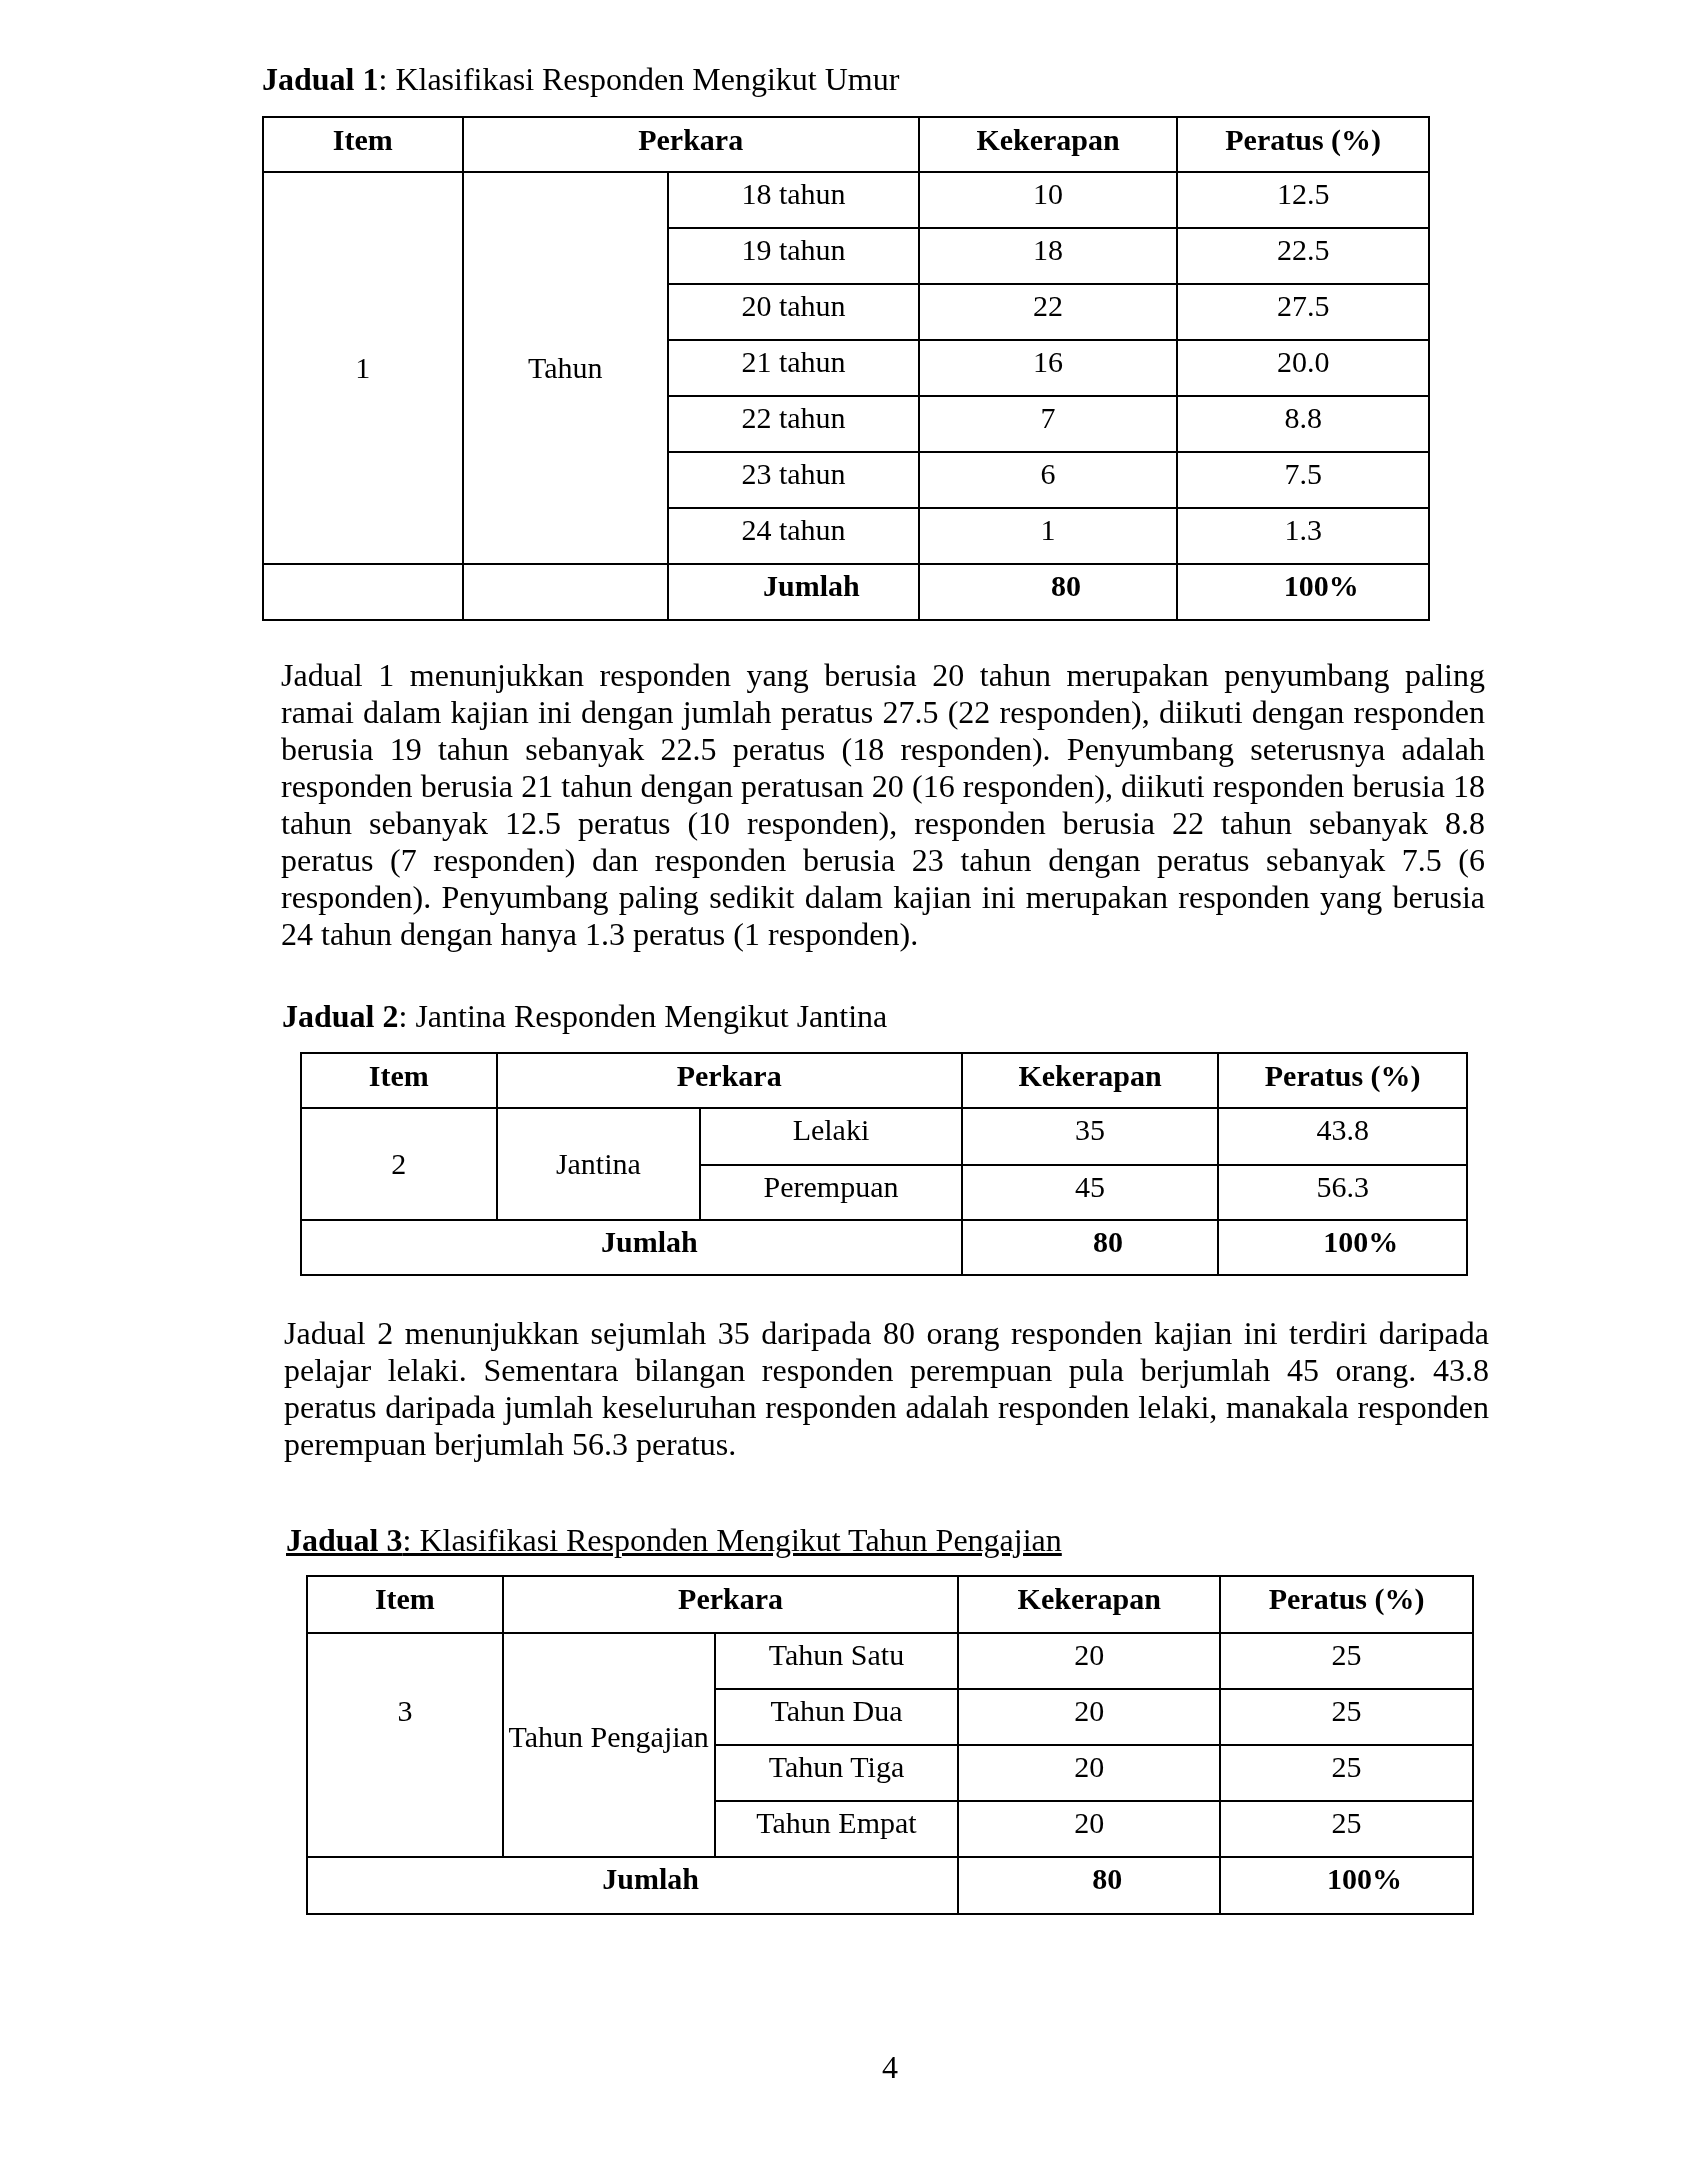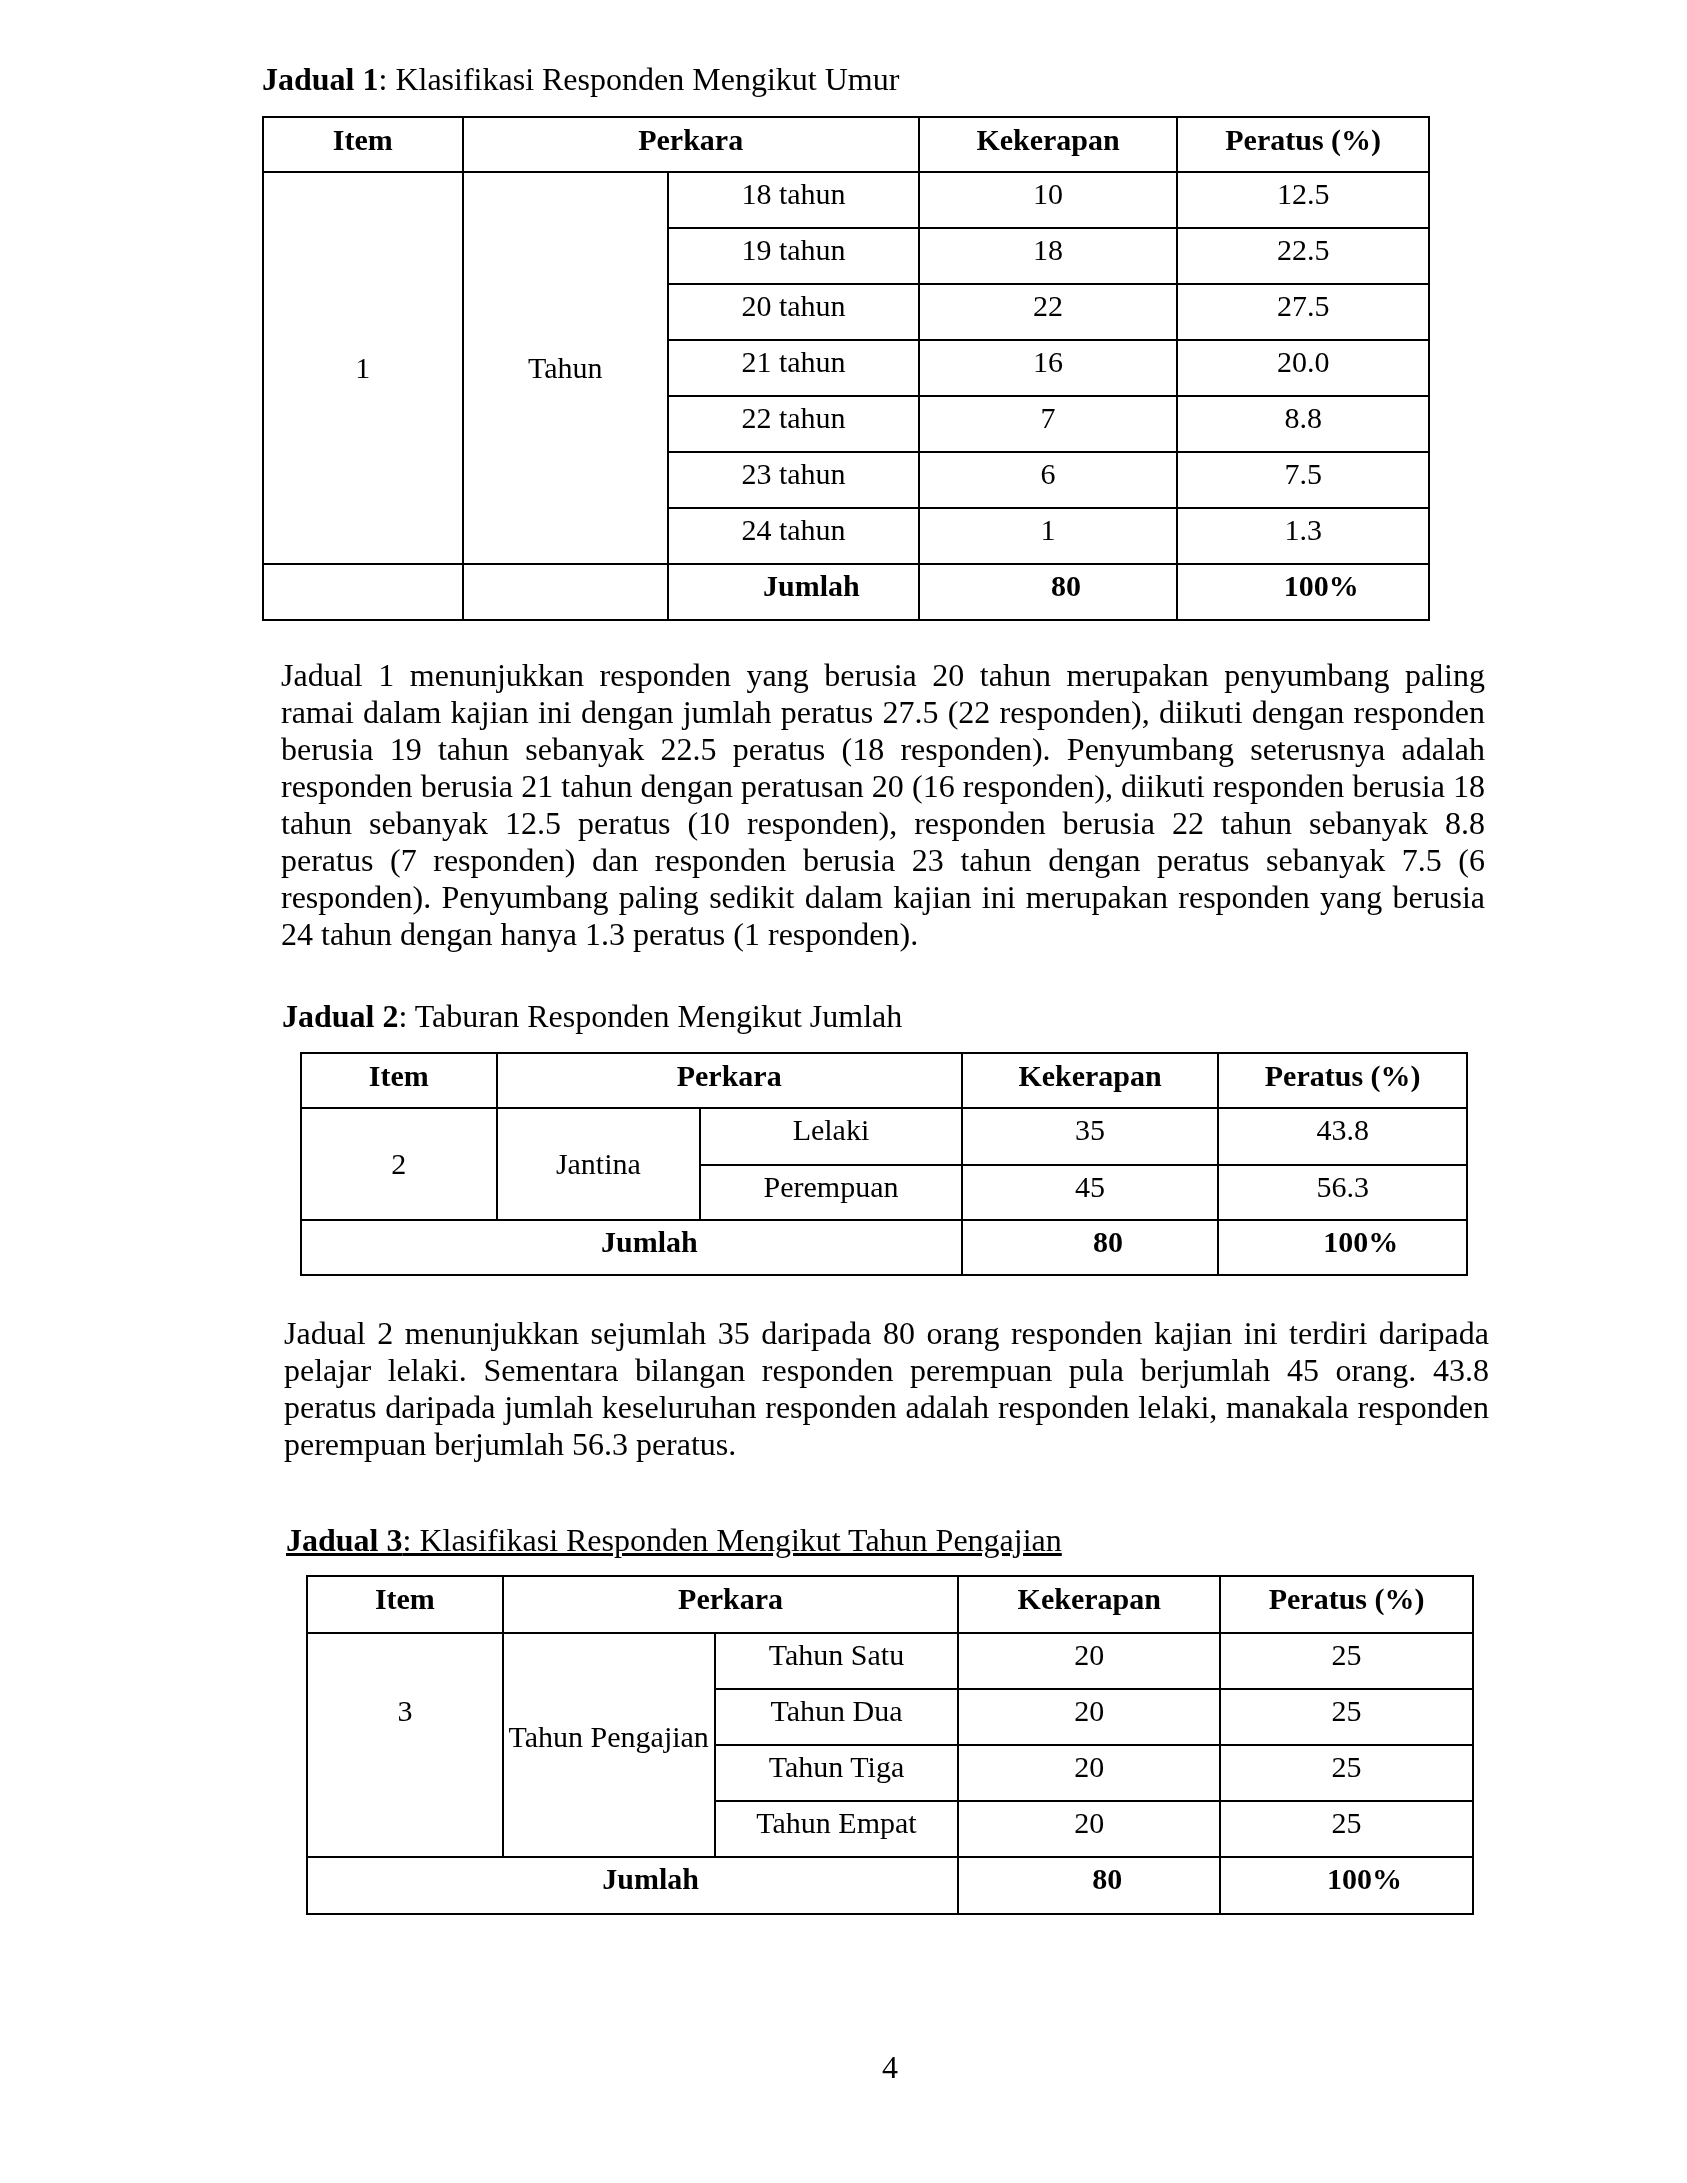--- a/index.html
+++ b/index.html
@@ -77,21 +77,21 @@
     <td></td>
     <td class="bold">Jumlah</td>
     <td class="bold">80</td>
     <td class="bold">100%</td>
   </tr>
 </tbody>
   </table>
 
 <div class="para" style="left:281px;top:657px;width:1204px;">Jadual 1 menunjukkan responden yang berusia 20 tahun merupakan penyumbang paling ramai dalam kajian ini dengan jumlah peratus 27.5 (22 responden), diikuti dengan responden berusia 19 tahun sebanyak 22.5 peratus (18 responden). Penyumbang seterusnya adalah responden berusia 21 tahun dengan peratusan 20 (16 responden), diikuti responden berusia 18 tahun sebanyak 12.5 peratus (10 responden), responden berusia 22 tahun sebanyak 8.8 peratus (7 responden) dan responden berusia 23 tahun dengan peratus sebanyak 7.5 (6 responden). Penyumbang paling sedikit dalam kajian ini merupakan responden yang berusia 24 tahun dengan hanya 1.3 peratus (1 responden).</div>
 
-<div class="caption" style="left:282px;top:998px;"><b>Jadual 2</b><span>: Taburan Responden Mengikut Jumlah</span></div>
+<div class="caption" style="left:282px;top:998px;"><b>Jadual 2</b><span>: Jantina Responden Mengikut Jantina</span></div>
 
 <table style="left:300px;top:1052px;width:1168px;">
   <colgroup>
       <col style="width:196px">
       <col style="width:204px">
       <col style="width:262px">
       <col style="width:257px">
       <col style="width:249px">
     </colgroup>
   <tbody>

